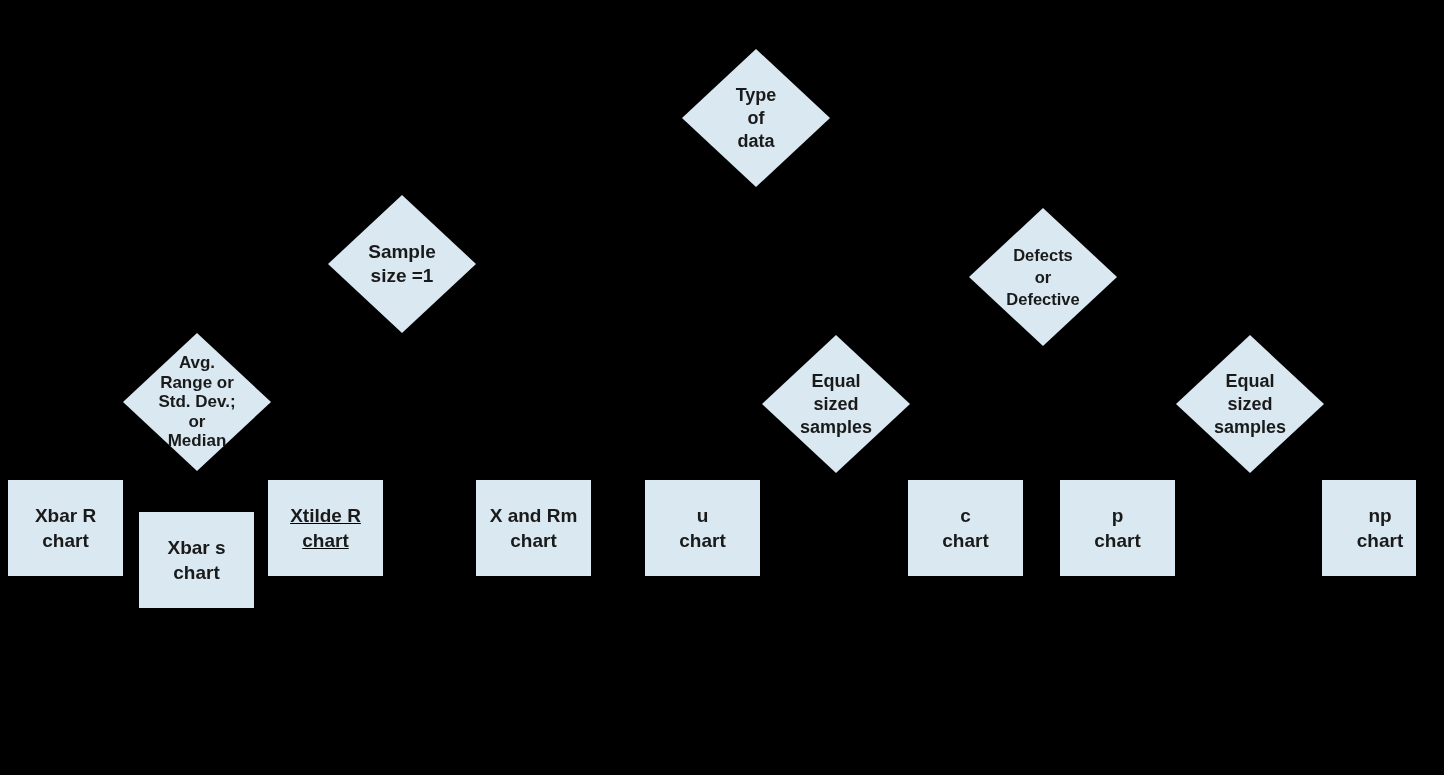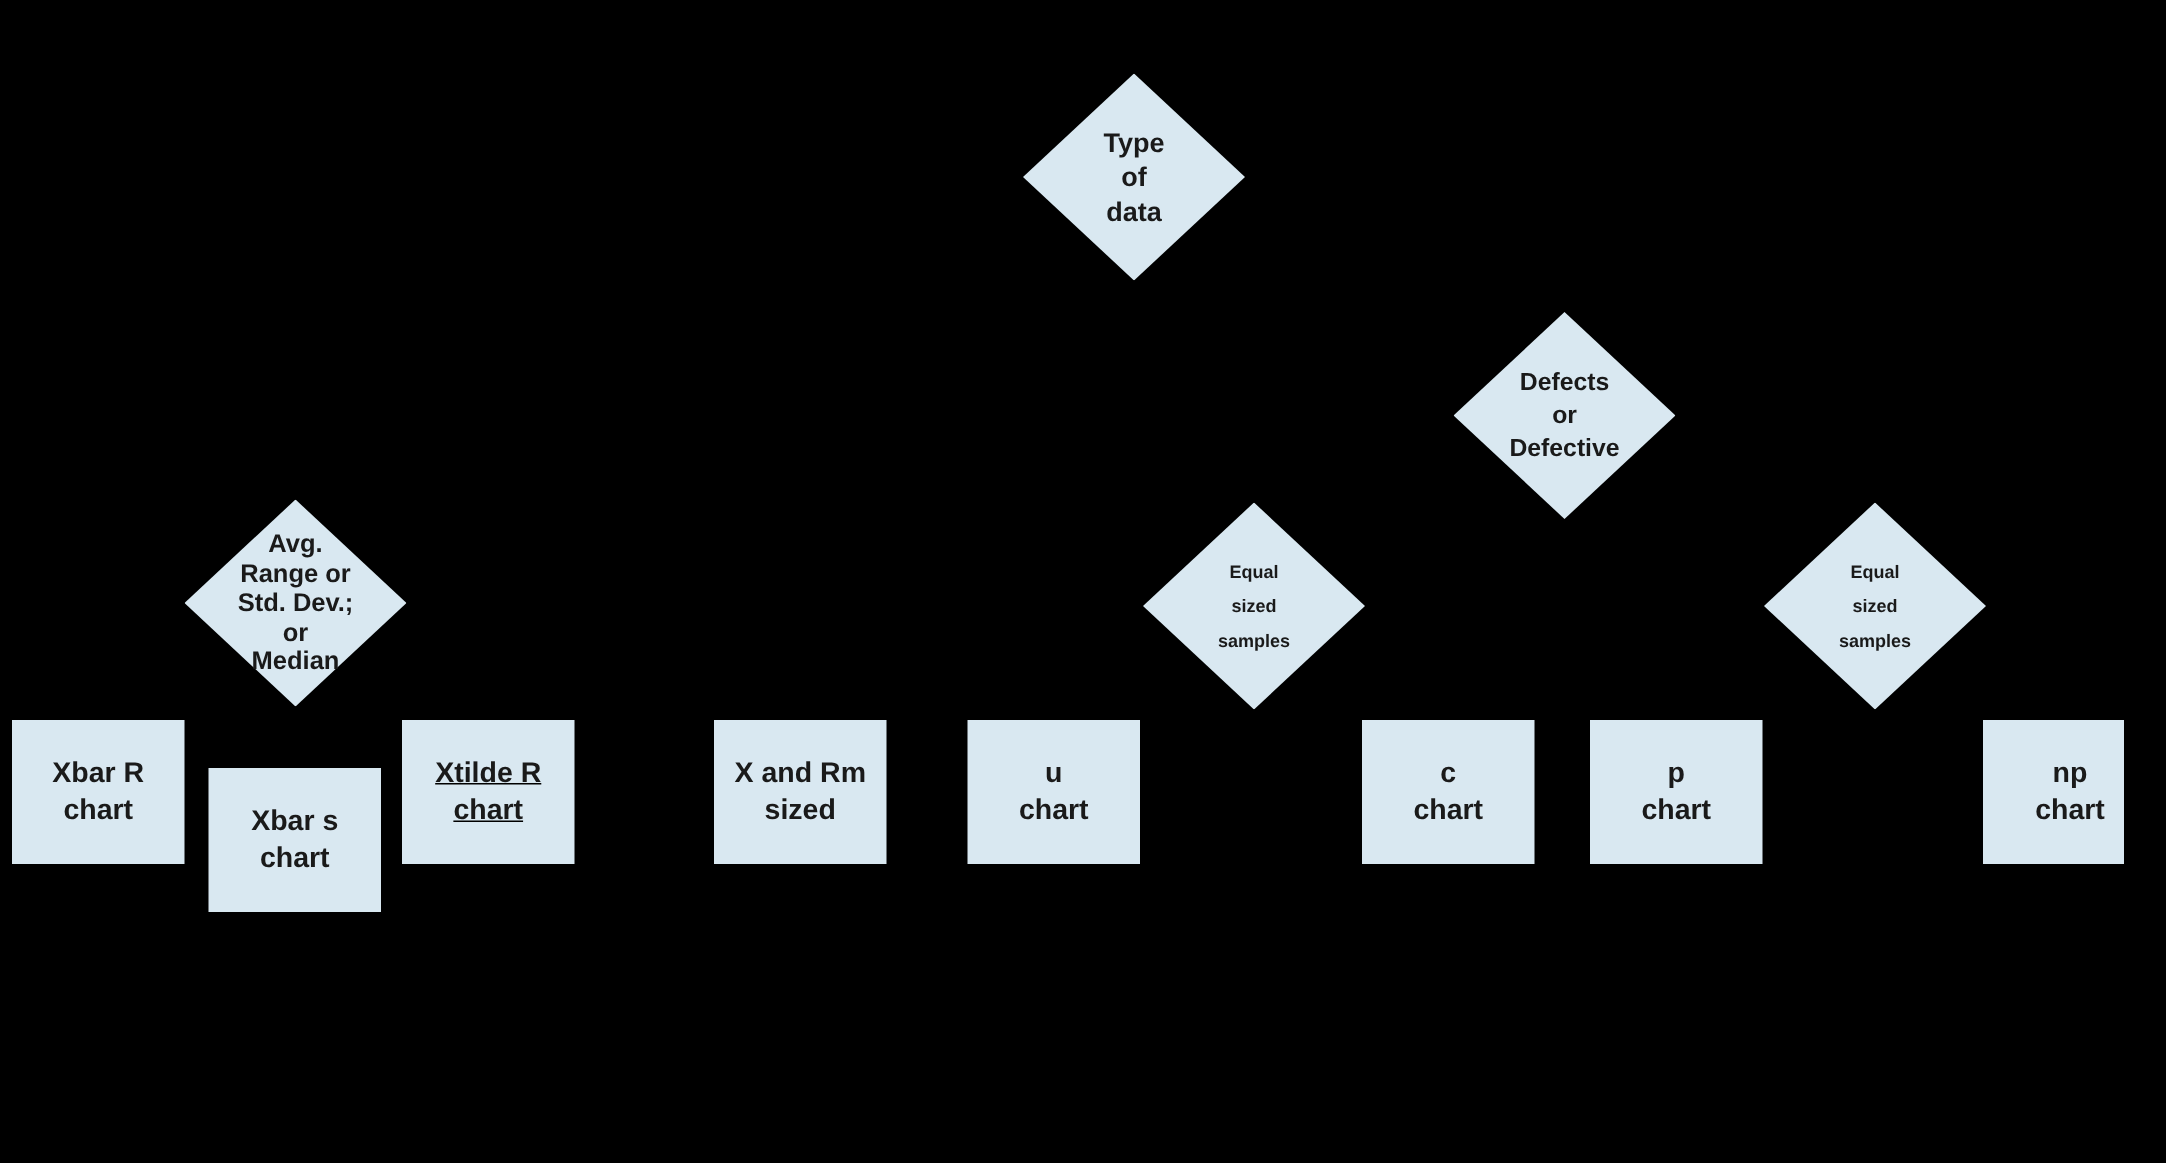--- a/index.html
+++ b/index.html
@@ -44,21 +44,21 @@
   .d-avg         { left: 123px;  top: 333px; }
   .d-defects     { left: 969px;  top: 208px; }
   .d-equal-mid   { left: 762px;  top: 335px; }
   .d-equal-right { left: 1176px; top: 335px; }
 
   .d-type .label        { font-size: 18px;   line-height: 23px; }
   .d-sample .label      { font-size: 19px;   line-height: 24px; }
   .d-avg .label         { font-size: 17px;   line-height: 19.5px; }
   .d-defects .label     { font-size: 16.5px; line-height: 22px; }
   .d-equal-mid .label,
-  .d-equal-right .label { font-size: 12px;   line-height: 23px; }
+  .d-equal-right .label { font-size: 18px;   line-height: 23px; }
 
   
   .rect { width: 115px; height: 96px; top: 480px; }
   .rect .label { font-size: 19px; line-height: 25px; }
   .r-xbar-r  { left: 8px;    }
   .r-xbar-s  { left: 139px; margin-top: 32px;  }
   .r-xtilde  { left: 268px; text-decoration: underline;  }
   .r-x-rm    { left: 476px;  }
   .r-u       { left: 645px;  }
   .r-c       { left: 908px;  }
@@ -70,20 +70,25 @@
 
 <div class="canvas">
 
   <div class="node diamond d-type">
     <div class="shape"></div>
     <div class="label">Type
 of
 data</div>
   </div>
 
+  <div class="node diamond d-sample">
+    <div class="shape"></div>
+    <div class="label">Sample
+size =1</div>
+  </div>
 
   <div class="node diamond d-avg">
     <div class="shape"></div>
     <div class="label">Avg.
 Range or
 Std. Dev.;
 or
 Median</div>
   </div>
 
@@ -122,21 +127,21 @@
 
   <div class="node rect r-xtilde">
     <div class="shape"></div>
     <div class="label">Xtilde R
 chart</div>
   </div>
 
   <div class="node rect r-x-rm">
     <div class="shape"></div>
     <div class="label">X and Rm
-sized</div>
+chart</div>
   </div>
 
   <div class="node rect r-u">
     <div class="shape"></div>
     <div class="label">u
 chart</div>
   </div>
 
   <div class="node rect r-c">
     <div class="shape"></div>

